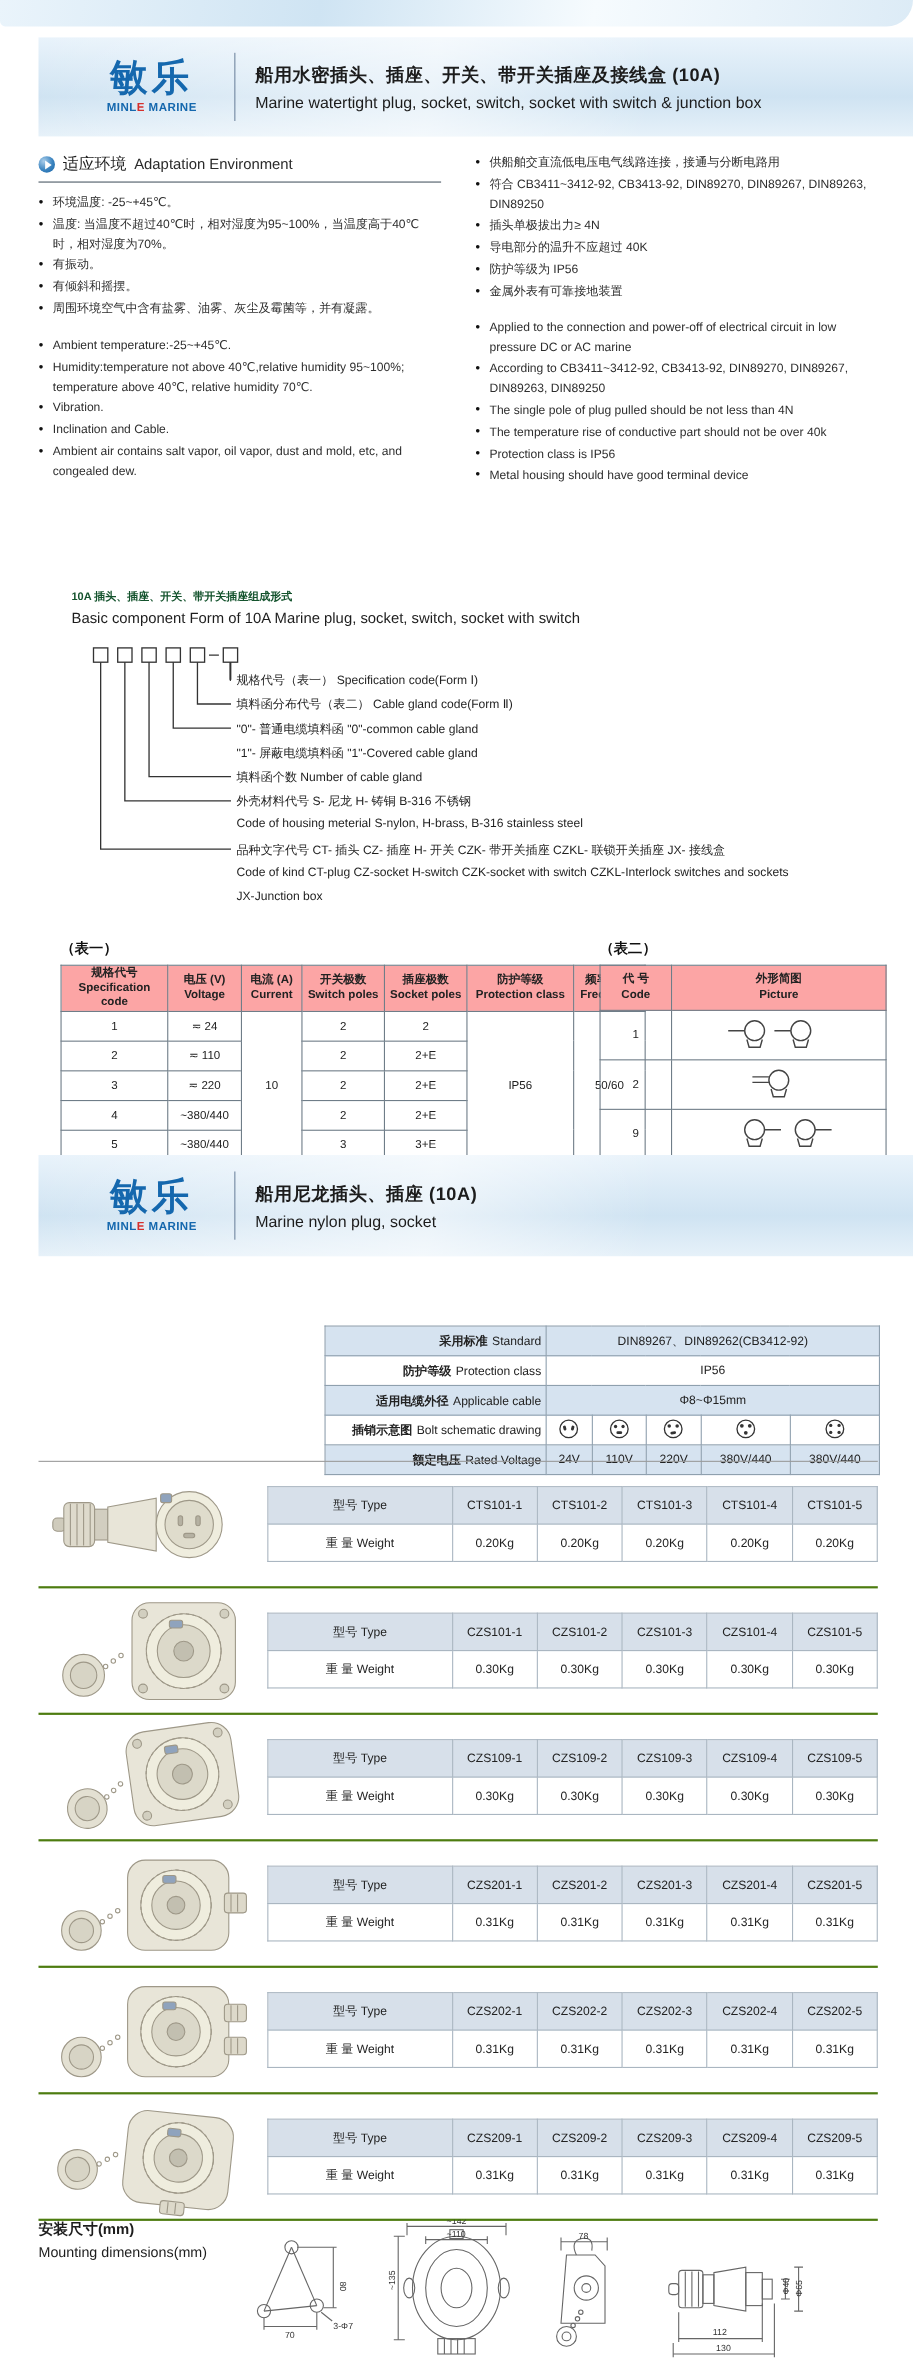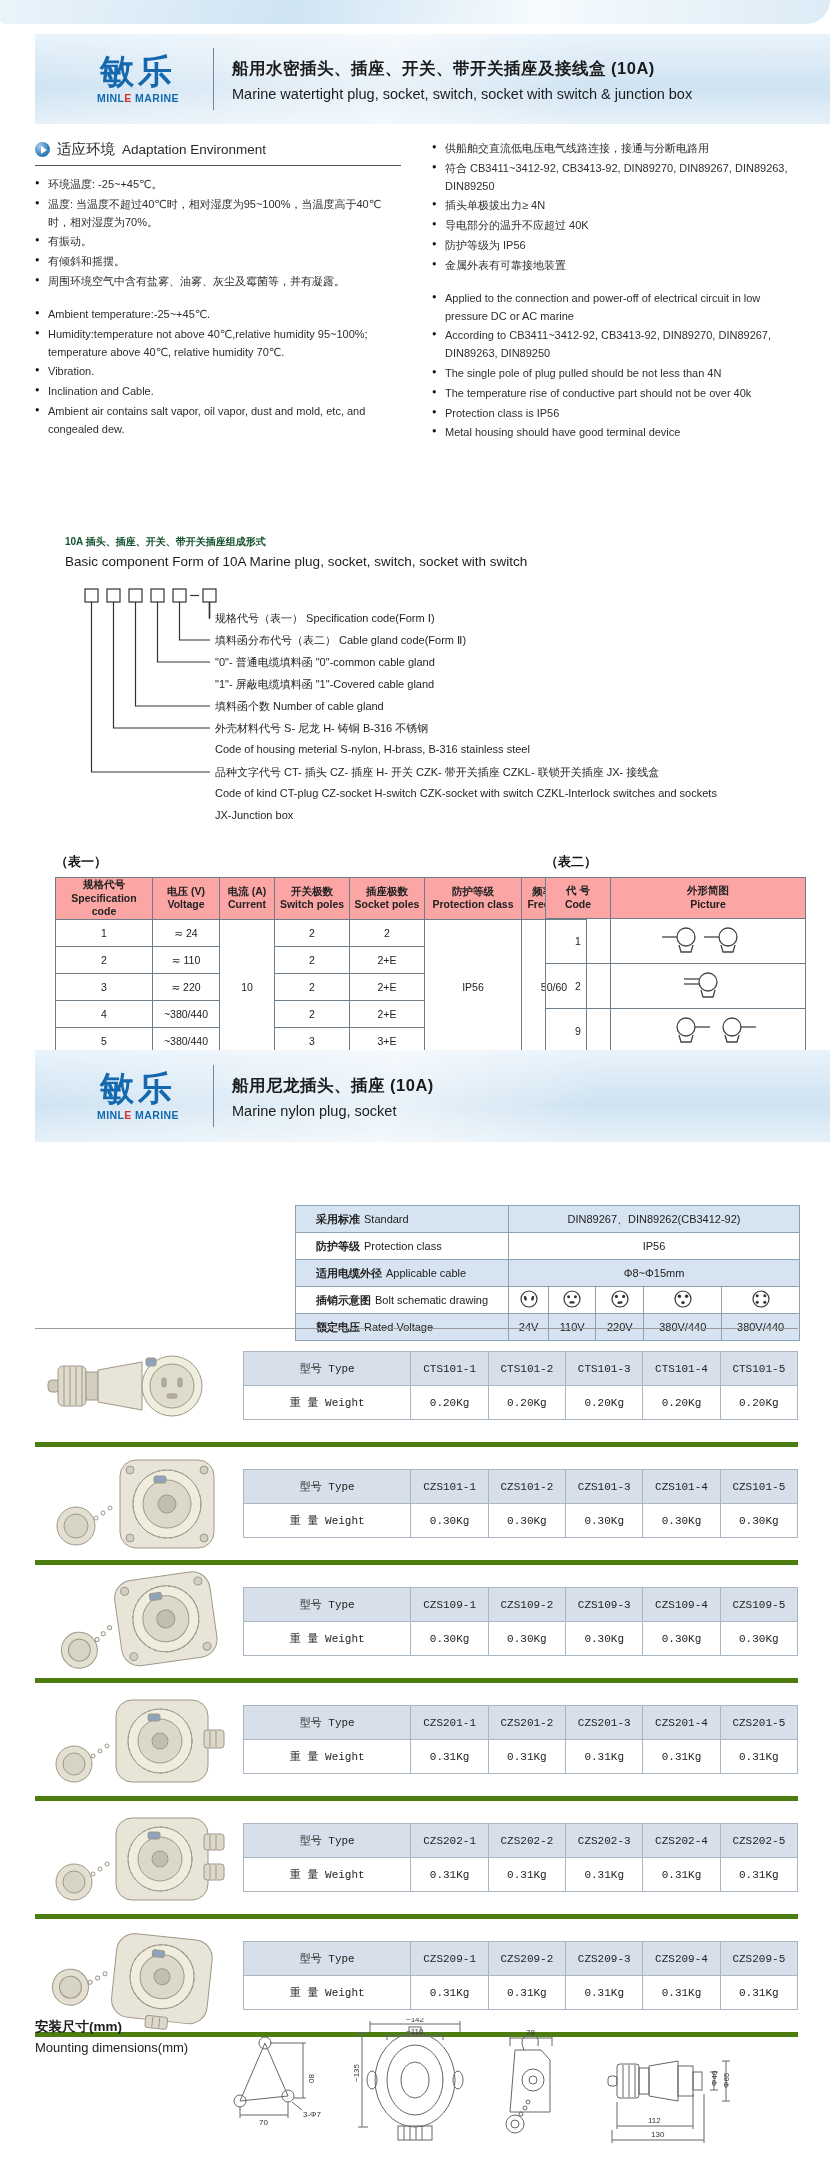--- a/index.html
+++ b/index.html
@@ -57,28 +57,28 @@
   table.ftable{border-collapse:collapse;font-size:10.5px;text-align:center;color:#222;}
   .ftable th,.ftable td{border:1px solid #6f7d88;padding:0 4px;}
   .ftable th{background:#fca5a5;font-weight:bold;height:40px;line-height:1.3;}
   .ftable td{height:26px;}
   .sym-cell{height:44px !important;}
 
   
   #standards{position:absolute;left:295px;top:1205px;}
   table.stable{border-collapse:collapse;font-size:11px;text-align:center;color:#222;width:505px;}
   .stable td{border:1px solid #8fa0ae;height:26px;padding:0 4px;}
-  .stable td.slabel{text-align:left;padding-left:20px;width:188px;white-space:nowrap;}
+  .stable td.slabel{text-align:right;padding-left:8px;width:188px;white-space:nowrap;}
   .scn{font-weight:bold;}
   .sen{margin-left:4px;}
   tr.shaded td{background:#d6e3f0;}
 
   
   #products{position:absolute;left:35px;top:1328px;width:763px;border-top:1px solid #9b9b9b;}
-  .pblock{height:113px;border-bottom:5px solid #4d7c0f;display:flex;align-items:center;font-family:Liberation Mono, monospace;}
+  .pblock{height:113px;border-bottom:2px solid #4d7c0f;display:flex;align-items:center;}
   .photo{width:202px;display:flex;justify-content:center;align-items:center;flex:0 0 auto;}
   table.ptable{border-collapse:collapse;font-size:11px;text-align:center;color:#222;margin-left:6px;}
   .ptable th,.ptable td{border:1px solid #aab6c1;height:31px;font-weight:normal;}
   .ptable .lab{width:172px;}
   .ptable .mcol{width:76px;}
   .ptable tr.trow th,.ptable tr.trow td{background:#d7e0ea;}
 
   
   #mounting{position:absolute;left:35px;top:2018px;width:765px;height:135px;}
   .m-cn{font-size:13.5px;font-weight:bold;color:#1d1d1d;}

